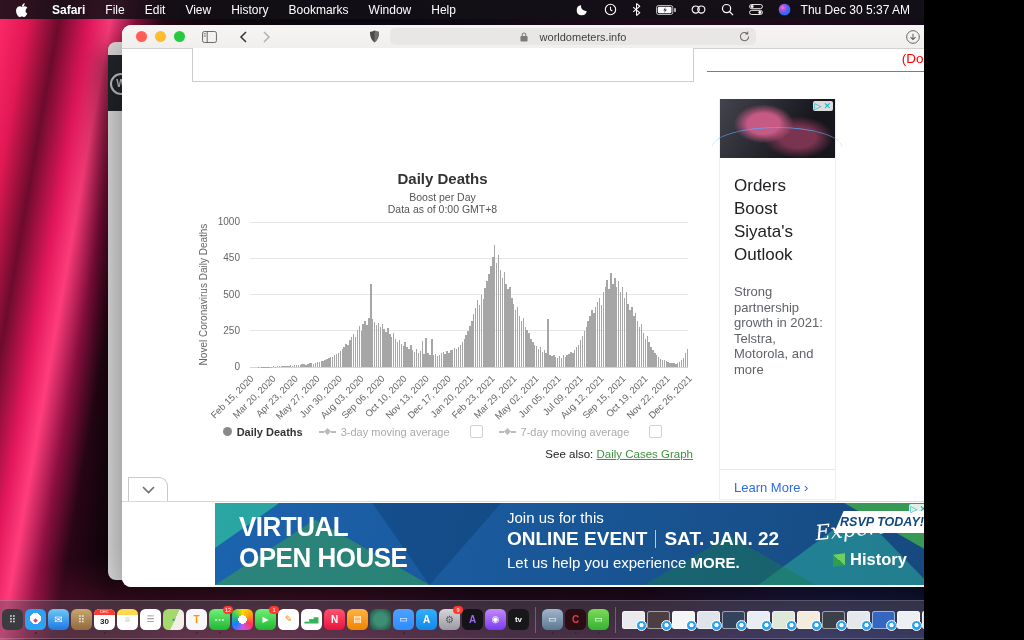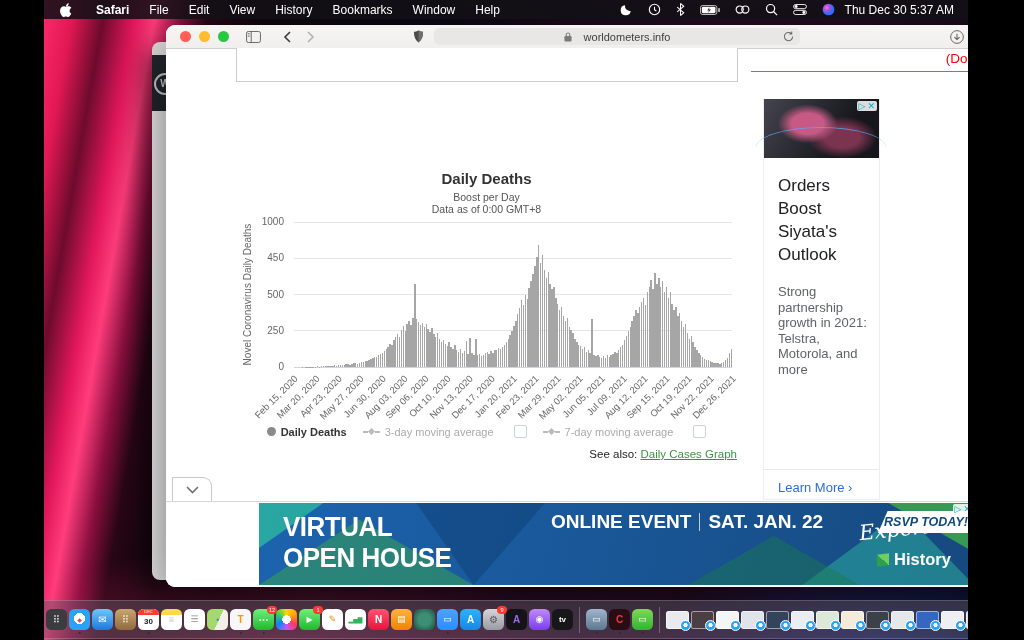--- a/index.html
+++ b/index.html
@@ -1,17 +1,17 @@
 <!DOCTYPE html>
 <html><head>
 <meta charset="utf-8">
 <style>
   html,body{margin:0;padding:0;background:#000;}
   #root{position:relative;width:924px;height:640px;overflow:hidden;
-        font-family:"Liberation Sans",sans-serif;margin-left:44px;-webkit-font-smoothing:antialiased;}
+        font-family:"Liberation Sans",sans-serif;-webkit-font-smoothing:antialiased;}
   
   .wallpaper{position:absolute;inset:0;
     background:
       radial-gradient(ellipse 420px 220px at 92% 104%, rgba(40,90,255,.45), transparent 60%),
       radial-gradient(ellipse 700px 240px at 60% 106%, rgba(230,30,150,.30), transparent 65%),
       radial-gradient(ellipse 500px 180px at 25% 102%, rgba(255,45,110,.45), transparent 60%),
       radial-gradient(ellipse 600px 200px at 78% -5%, rgba(200,25,120,.25), transparent 60%),
       linear-gradient(100deg,#ff2a6a 0%,#e11854 3%,#6d0b2d 6%,#e3175c 9%,#ff3d7c 11%,#8c1040 13.5%,#2a0716 16%,#12060e 21%,#0b0912 32%,#0b0a14 100%);}
   
   .menubar{position:absolute;top:0;left:0;right:0;height:19px;background:rgba(18,16,22,.88);
@@ -627,25 +627,27 @@
       <div class="tri t2"></div>
       <div class="tri t3"></div>
       <div class="tri t4"></div>
       <div class="tri t5"></div>
       <div class="tri t6"></div>
       <div class="vo">
         <div>VIRTUAL</div>
         <div>OPEN HOUSE</div>
       </div>
       <div class="bc">
+        <div class="l1">Join us for this</div>
         <div class="l2">
             <span>ONLINE EVENT</span>
             <span class="sep"></span>
             <span>SAT. JAN. 22</span>
           </div>
+        <div class="l3"><span>Let us help you experience </span><b>MORE.</b></div>
       </div>
       <div class="script-word">Experience</div>
       <div class="georgian">
         <span class="g-logo"></span>
         <span>History</span>
       </div>
       <div class="rsvp">RSVP TODAY!</div>
       <div class="adchoices">
         <span>▷</span>
         <span>✕</span>

